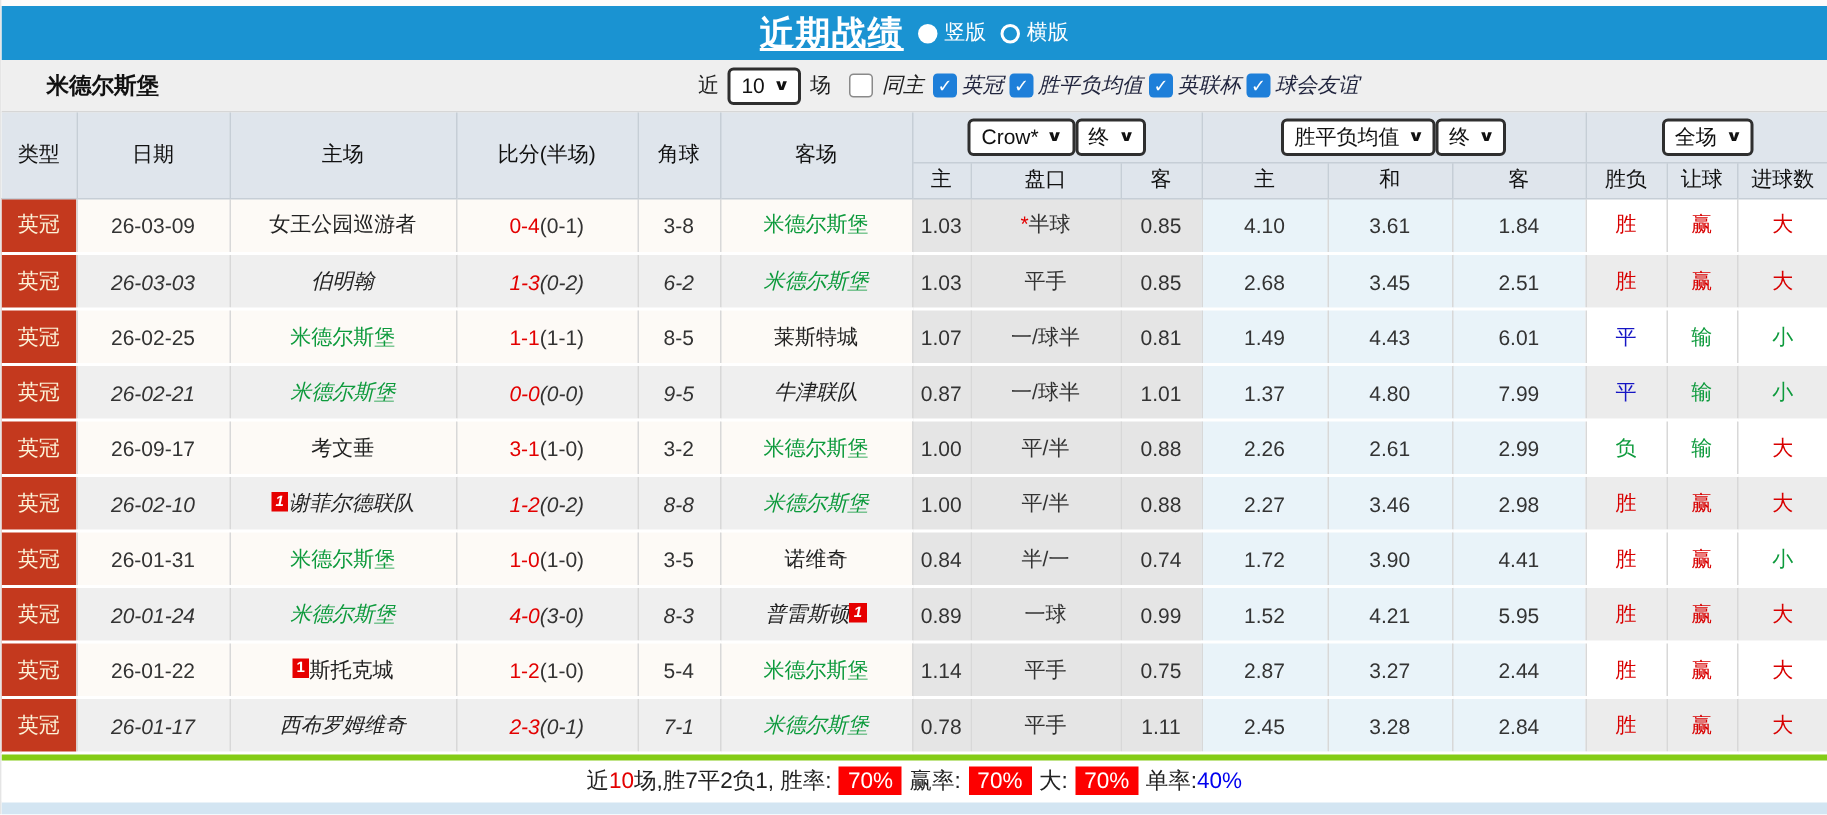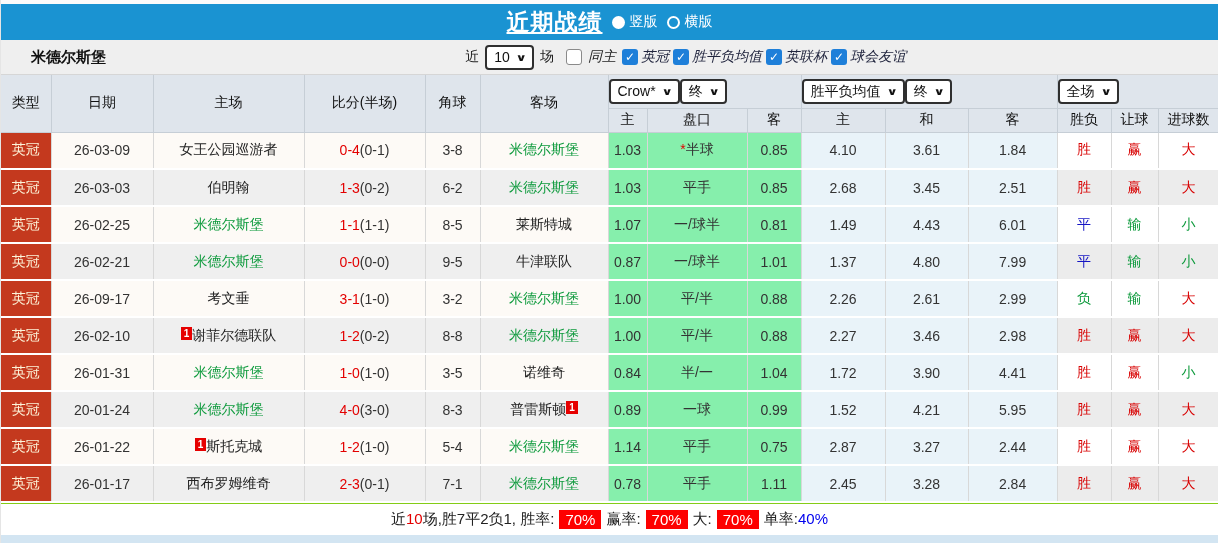--- a/index.html
+++ b/index.html
@@ -28,41 +28,41 @@
   .cb.unchecked { background:#fff; border:1.5px solid #8a8a8a; }
   .cb-item { display:flex; align-items:center; gap:3px; cursor:pointer; color:#21253e;font-style:italic; }
   .cb-item.samehome { color:#222; margin-left:6px; gap:6px; }
 
   
   table { width:1218px; border-collapse:collapse; table-layout:fixed; text-align:center; font-size:14px; }
   thead th { background:#dfe5ec; font-weight:normal; color:#111; border-right:1px solid #c6ced6; border-bottom:1px solid #c6ced6; }
   thead tr.hrow-a th { height:33px; }
   thead tr.hrow-b th { height:24px; }
   thead th.dd-cell { padding:0; }
-  .dd-wrap { display:flex; align-items:center; }
+  .dd-wrap { display:flex; align-items:center; justify-content:center; }
   tbody td { height:37px; border-right:1px solid #d8d8d8; border-bottom:2px solid #fff; color:#333; }
   tr.odd  td.plain { background:#fdfaf6; }
-  tr.even td.plain { background:#efefef; }
+  tr.even td.plain { background:#efefef;font-style:italic; }
   td.type-cell { background:#c4391e; color:#fcf3d8; }
-  td.crow { background:#86efac; }
+  td.crow { background:#e5e5e5; }
   td.avg  { background:#e9f3f9;margin-top:44px; }
   tr.odd  td.res { background:#fff; }
   tr.even td.res { background:#ececec; }
   .c-red   { color:#d80000; }
   .c-blue  { color:#1515c4; }
   .c-green { color:#0d9a3c; }
   .team-green { color:#0d9a3c; }
   .team-black { color:#222; }
   .score-ft { color:#e30000; }
   .score-ht { color:#333; }
   .card-badge { display:inline-block; background:#e60000; color:#fff; font-size:10px; line-height:13px; padding:0 3px; vertical-align:3px; font-weight:bold; }
   .star { color:#e30000; }
 
   
-  .footer-bar { height:31px; display:flex; align-items:center; justify-content:center; gap:5px; font-size:15px; color:#222; border-top:1px solid #84cc16; background:#fff; }
+  .footer-bar { height:31px; display:flex; align-items:center; justify-content:center; gap:5px; font-size:15px; color:#222; border-top:4px solid #84cc16; background:#fff; }
   .pct-badge { background:#fd0000; color:#fff; padding:1px 6px; }
   .red-text { color:#e30000; }
   .blue-text { color:#0000ee; }
   .bottom-strip { height:9px; background:#d3e5f2; margin-top:1px; }
 </style>
 </head>
 <body>
 
 <div class="page">
 
@@ -290,21 +290,21 @@
         </tr>
         <tr class="odd">
           <td class="type-cell">英冠</td>
           <td class="plain">26-01-31</td>
           <td class="plain"><span class="team-green">米德尔斯堡</span></td>
           <td class="plain"><span class="score-ft">1-0</span><span class="score-ht">(1-0)</span></td>
           <td class="plain">3-5</td>
           <td class="plain"><span class="team-black">诺维奇</span></td>
           <td class="crow">0.84</td>
           <td class="crow"><span>半/一</span></td>
-          <td class="crow">1.04</td>
+          <td class="crow">0.74</td>
           <td class="avg">1.72</td>
           <td class="avg">3.90</td>
           <td class="avg">4.41</td>
           <td class="res c-red">胜</td>
           <td class="res c-red">赢</td>
           <td class="res c-green">小</td>
         </tr>
         <tr class="even">
           <td class="type-cell">英冠</td>
           <td class="plain">20-01-24</td>

